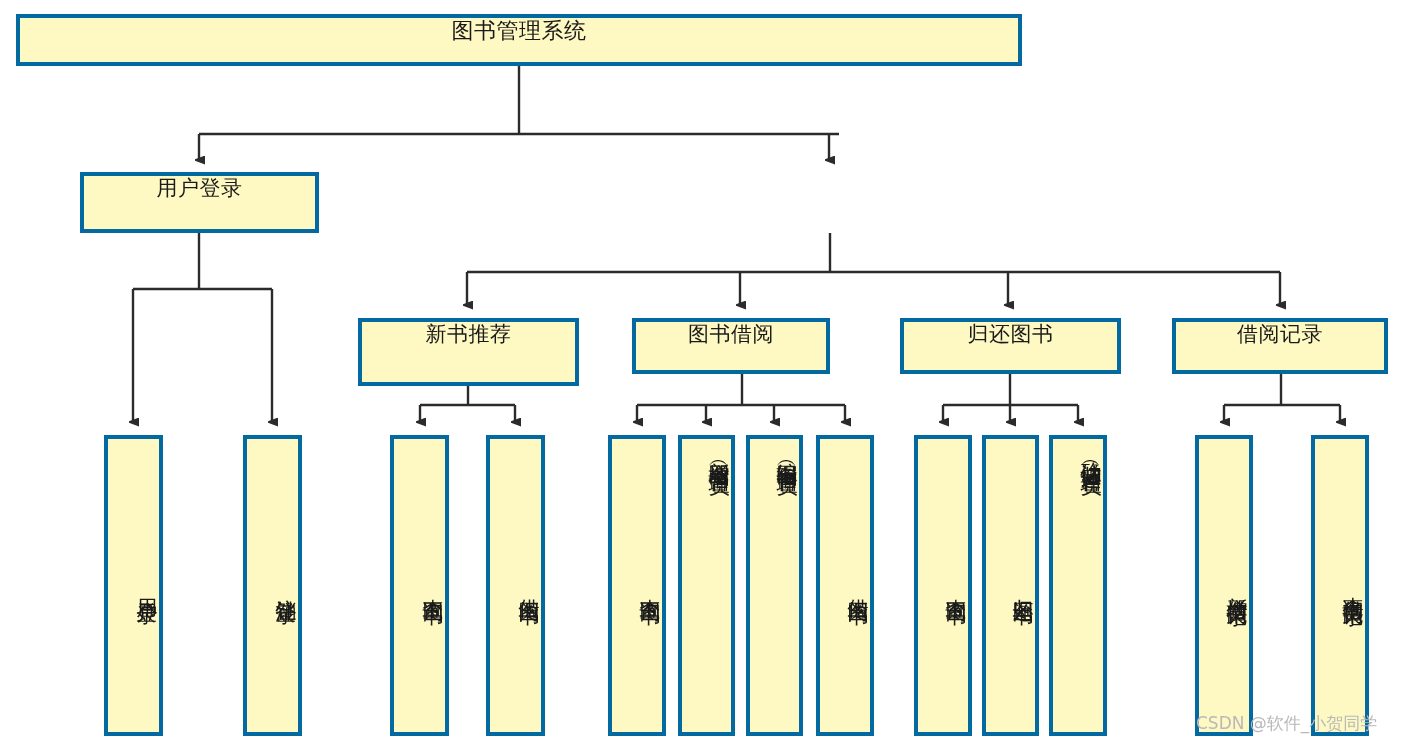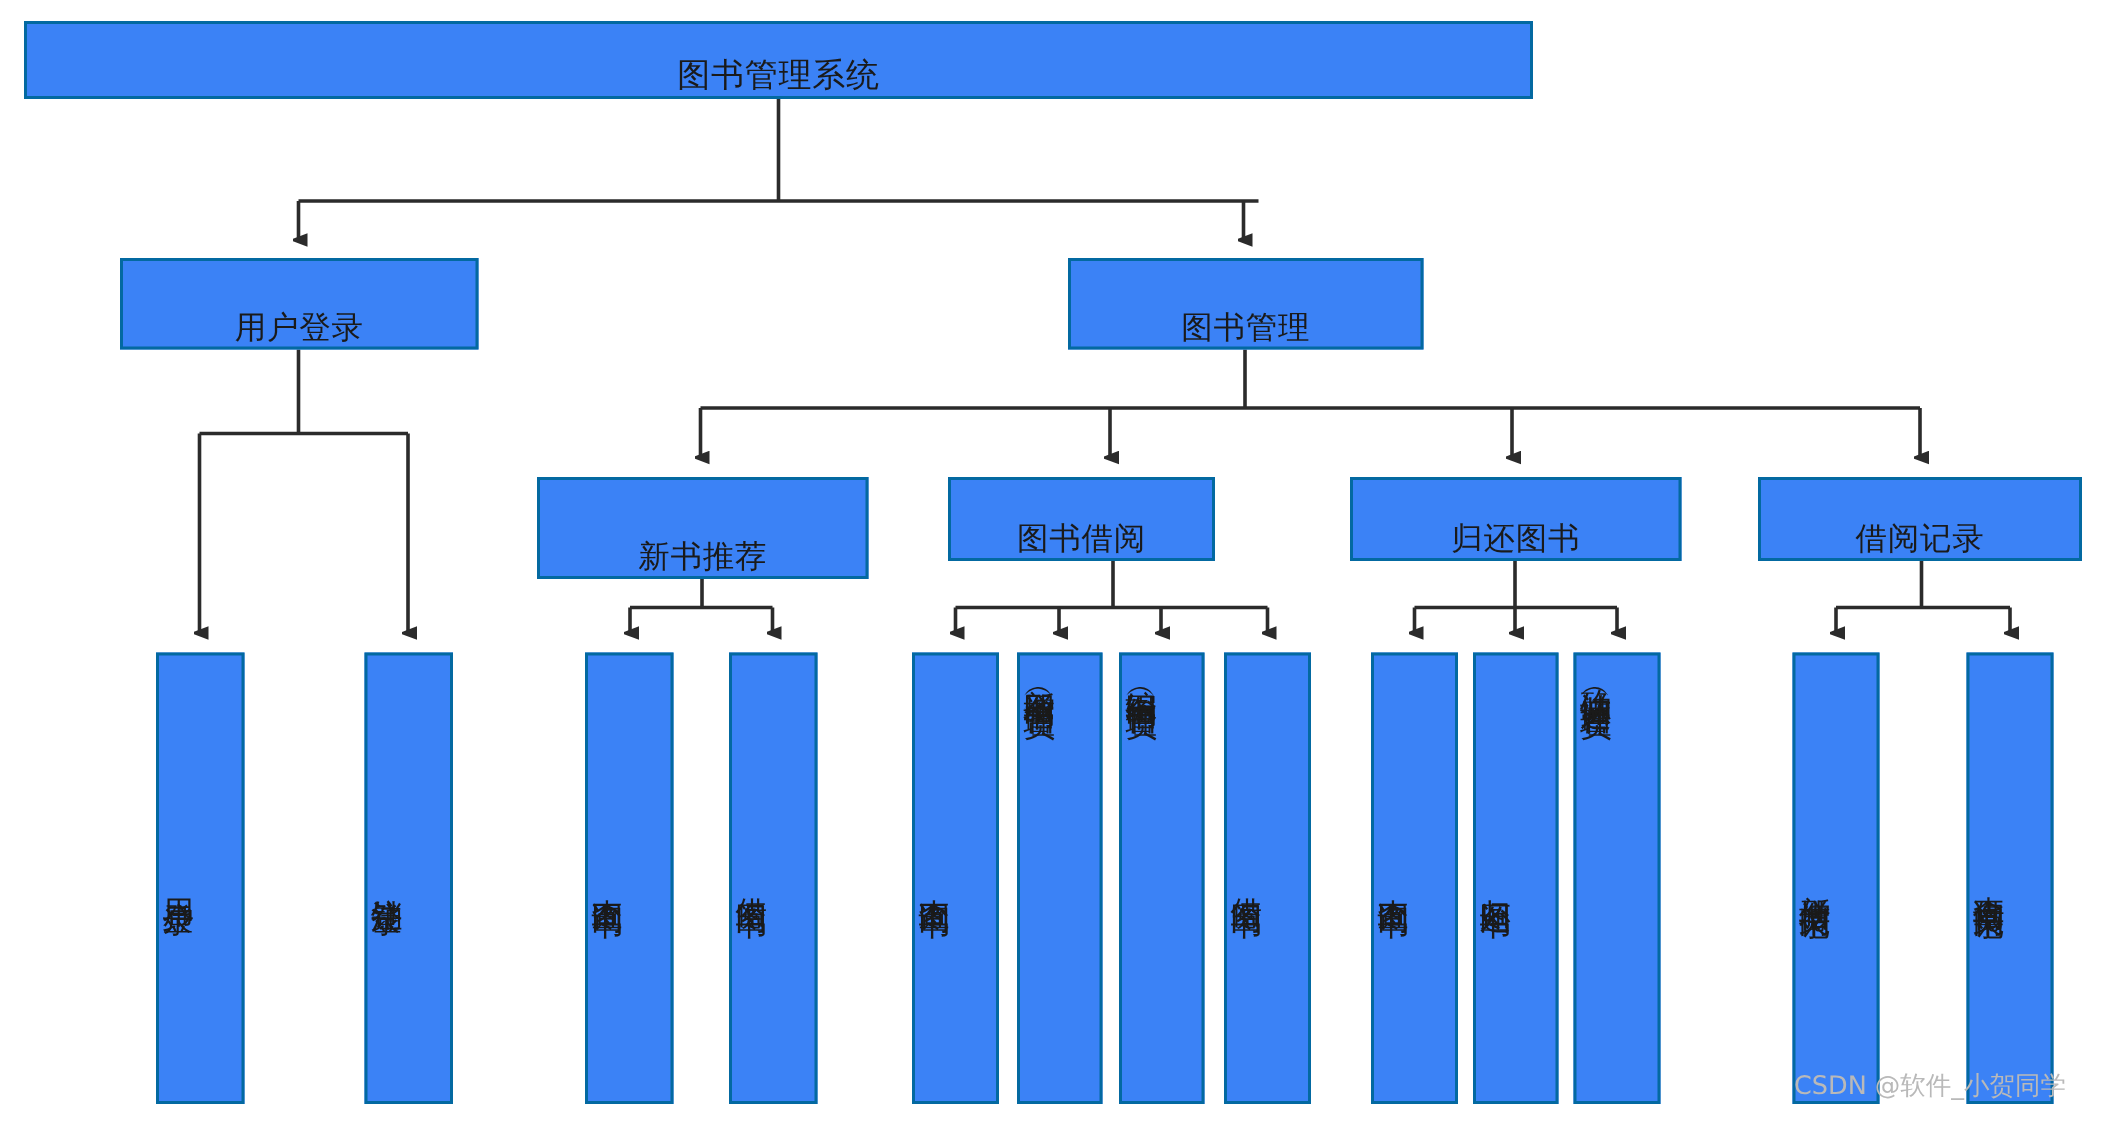--- a/index.html
+++ b/index.html
@@ -23,24 +23,24 @@
     position: absolute;
     left: 0;
     top: 0;
     width: 1405px;
     height: 747px;
     pointer-events: none;
   }
   .node {
     position: absolute;
     box-sizing: border-box;
-    border: 2px solid #0369a1;
-    background: #3b82f6;
+    border: 4px solid #0369a1;
+    background: #fef9c3;
     display: flex;
-    align-items: flex-end;
+    align-items: flex-start;
     justify-content: center;
     text-align: center;
     line-height: 1.18;
     z-index: 2;
   }
   .node.horiz {
     font-size: 21px;
     letter-spacing: 0.5px;
     white-space: nowrap;
   }
@@ -127,28 +127,25 @@
     </g>
   </svg>
 
   <div class="node horiz root" style="left:16px; top:14px; width:1006px; height:52px;">
     <span class="lbl">图书管理系统</span>
   </div>
 
   <div class="node horiz" style="left:80px; top:172px; width:239px; height:61px;">
     <span class="lbl">用户登录</span>
   </div>
-  <div class="node horiz" style="left:712px; top:172px; width:237px; height:61px;">
-    <span class="lbl">图书管理</span>
-  </div>
 
   <div class="node horiz" style="left:358px; top:318px; width:221px; height:68px;">
     <span class="lbl">新书推荐</span>
   </div>
-  <div class="node horiz" style="left:632px; top:318px; width:178px; height:56px;">
+  <div class="node horiz" style="left:632px; top:318px; width:198px; height:56px;">
     <span class="lbl">图书借阅</span>
   </div>
   <div class="node horiz" style="left:900px; top:318px; width:221px; height:56px;">
     <span class="lbl">归还图书</span>
   </div>
   <div class="node horiz" style="left:1172px; top:318px; width:216px; height:56px;">
     <span class="lbl">借阅记录</span>
   </div>
 
   <div class="node vert" style="left:104px; top:435px; width:59px; height:301px;">

